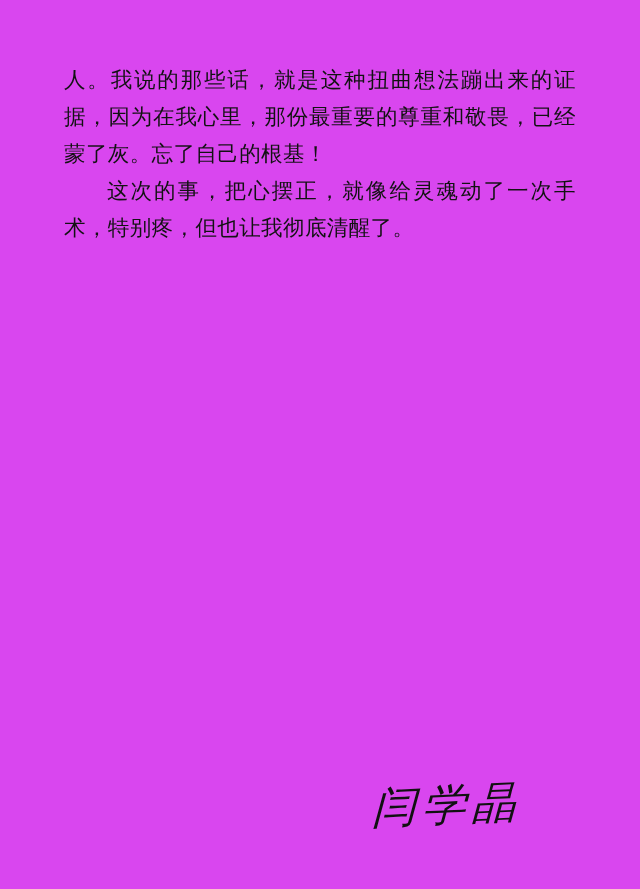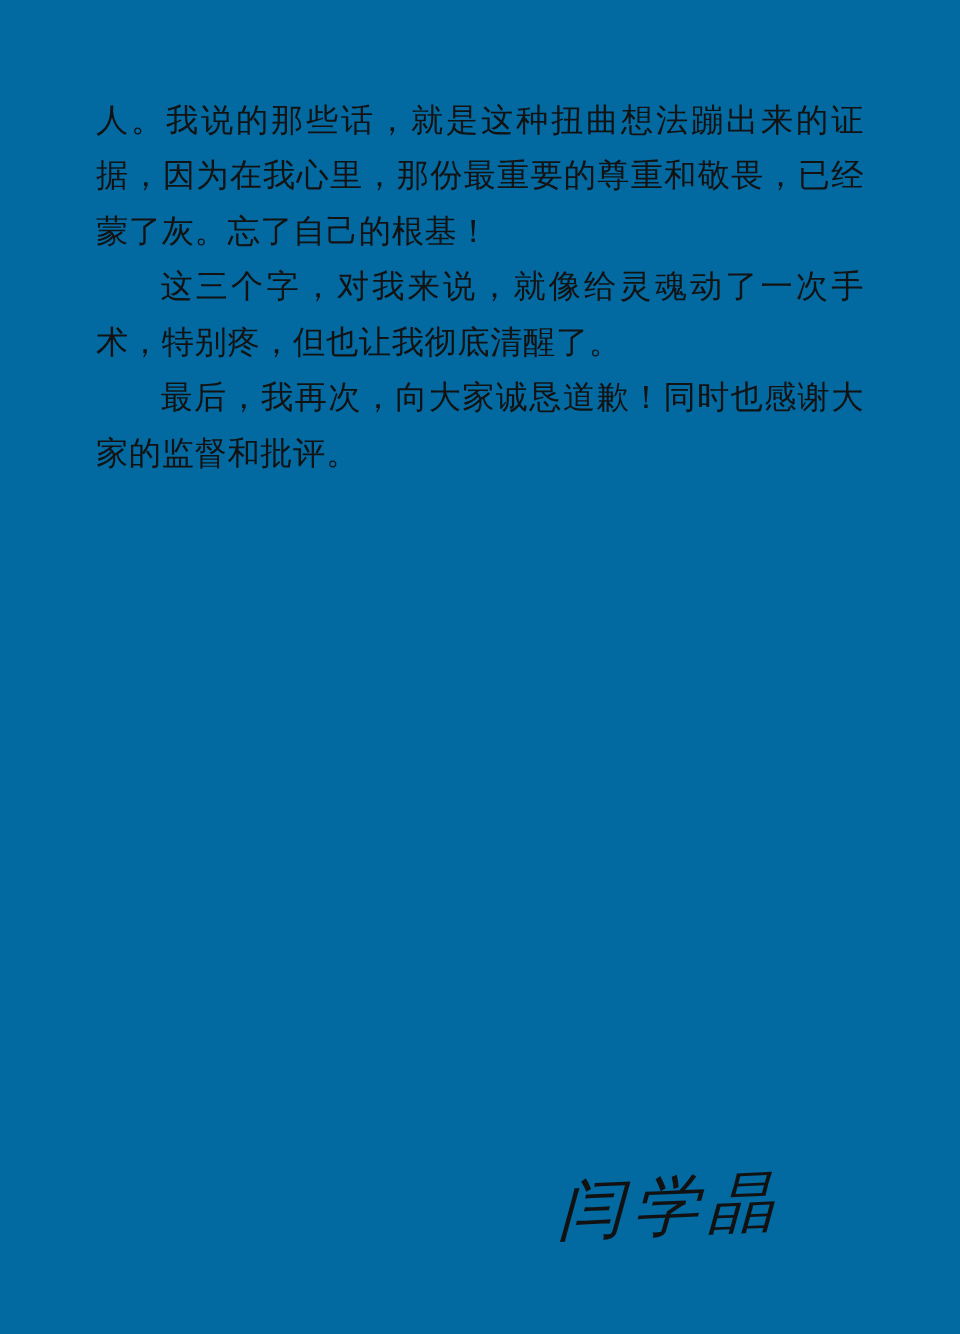--- a/index.html
+++ b/index.html
@@ -11,21 +11,21 @@
     width: 640px;
     height: 889px;
     font-family: "Liberation Serif", "DejaVu Serif", serif;
     color: #1a1a1a;
     overflow: hidden;
   }
   .page {
     position: relative;
     width: 640px;
     height: 889px;
-    background: #0369a1;
+    background: #d946ef;
     box-sizing: border-box;
     padding: 62px 64px 0 64px;
   }
   .letter-body {
     font-size: 21.5px;
     line-height: 37px;
     letter-spacing: 0.4px;
     text-align: justify;
     text-justify: inter-ideograph;
     color: #121212;
@@ -66,22 +66,21 @@
     background: transparent;
   }
 </style>
 </head>
 <body>
 
 <div class="page">
 
   <div class="letter-body">
     <p class="para">人。我说的那些话，就是这种扭曲想法蹦出来的证据，因为在我心里，那份最重要的尊重和敬畏，已经蒙了灰。忘了自己的根基！</p>
-    <p class="para indent">这三个字，对我来说，就像给灵魂动了一次手术，特别疼，但也让我彻底清醒了。</p>
-    <p class="para indent">最后，我再次，向大家诚恳道歉！同时也感谢大家的监督和批评。</p>
+    <p class="para indent">这次的事，把心摆正，就像给灵魂动了一次手术，特别疼，但也让我彻底清醒了。</p>
   </div>
 
   <div class="signature-area">
     <div class="signature">闫学晶</div>
     <div class="sig-underline"></div>
   </div>
 
 </div>
 
 </body></html>

